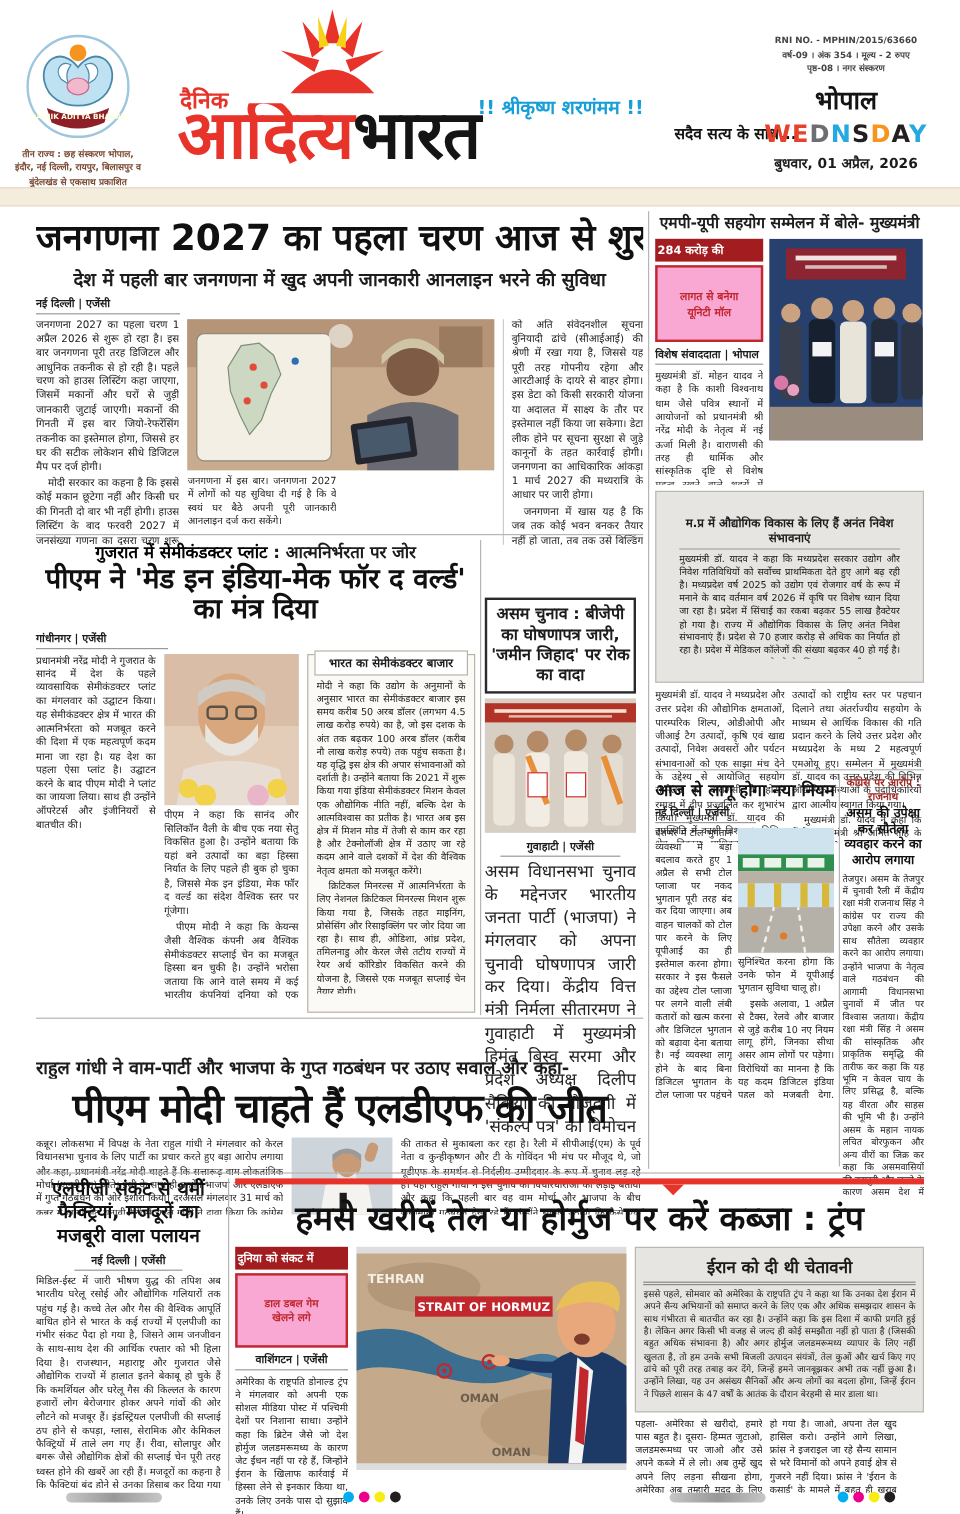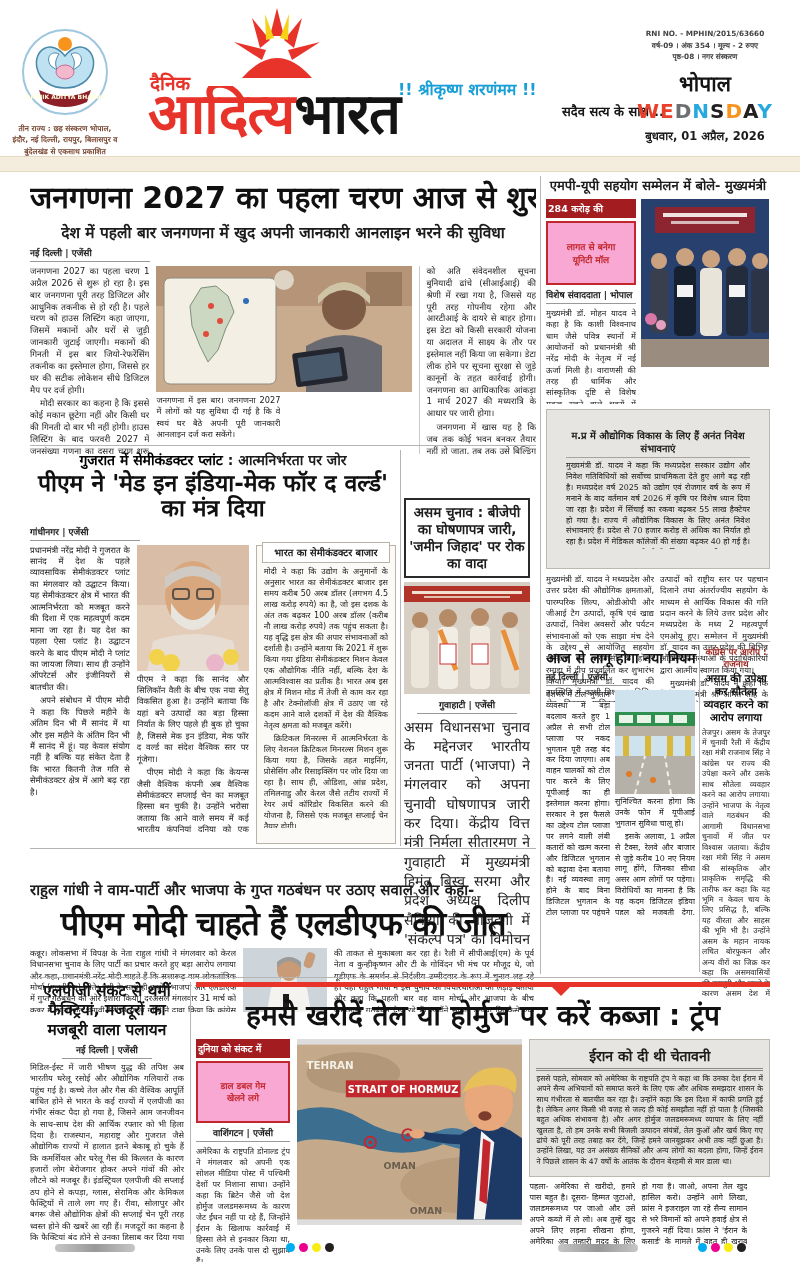--- a/index.html
+++ b/index.html
@@ -228,21 +228,20 @@
 
   <div class="abs" id="pm">
     <div class="kick center">
       <span style="color:#000000">गुजरात में सेमीकंडक्टर प्लांट</span><span> : आत्मनिर्भरता पर जोर</span>
     </div>
     <div class="hl hl1 center">पीएम ने 'मेड इन इंडिया-मेक फॉर द वर्ल्ड' का मंत्र दिया</div>
     <div class="byline" style="width:110px">गांधीनगर | एजेंसी</div>
     <div class="cols">
       <div class="body" style="width:106px;height:288px;font-size:8.3px">
         <p>प्रधानमंत्री नरेंद्र मोदी ने गुजरात के सानंद में देश के पहले व्यावसायिक सेमीकंडक्टर प्लांट का मंगलवार को उद्घाटन किया। यह सेमीकंडक्टर क्षेत्र में भारत की आत्मनिर्भरता को मजबूत करने की दिशा में एक महत्वपूर्ण कदम माना जा रहा है। यह देश का पहला ऐसा प्लांट है। उद्घाटन करने के बाद पीएम मोदी ने प्लांट का जायजा लिया। साथ ही उन्होंने ऑपरेटर्स और इंजीनियरों से बातचीत की।</p>
-          <p>अपने संबोधन में पीएम मोदी ने कहा कि पिछले महीने के अंतिम दिन भी मैं सानंद में था और इस महीने के अंतिम दिन भी मैं सानंद में हूं। यह केवल संयोग नहीं है बल्कि यह संकेत देता है कि भारत कितनी तेज गति से सेमीकंडक्टर क्षेत्र में आगे बढ़ रहा है।</p>
       </div>
       <div style="width:112px">
         <svg class="photo" width="112" height="126" viewBox="0 0 112 126">
           <rect width="112" height="126" fill="#e3cdb9"></rect>
           <rect x="0" y="0" width="112" height="60" fill="#d9bda6"></rect>
           <ellipse cx="56" cy="50" rx="28" ry="34" fill="#d9a77e"></ellipse>
           <path d="M28 44 Q56 18 84 44 L84 32 Q56 10 28 32Z" fill="#cfcbc4"></path>
           <path d="M34 58 Q56 92 78 58 L78 72 Q56 98 34 72Z" fill="#e8e4de"></path>
           <rect x="36" y="44" width="16" height="10" rx="3" fill="none" stroke="#5a5248" stroke-width="2"></rect>
           <rect x="60" y="44" width="16" height="10" rx="3" fill="none" stroke="#5a5248" stroke-width="2"></rect>

